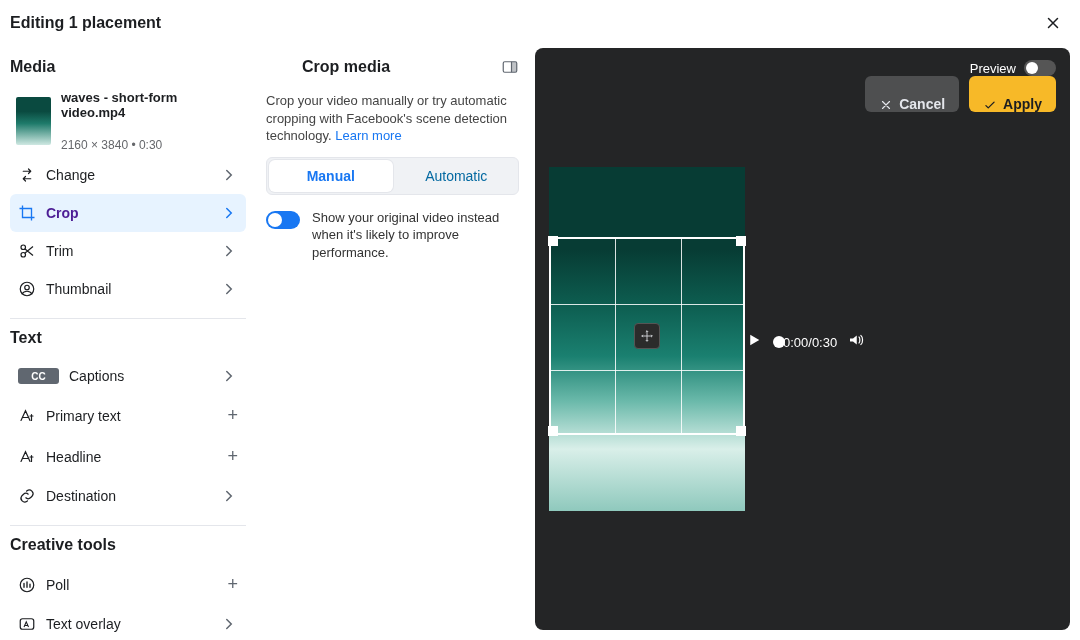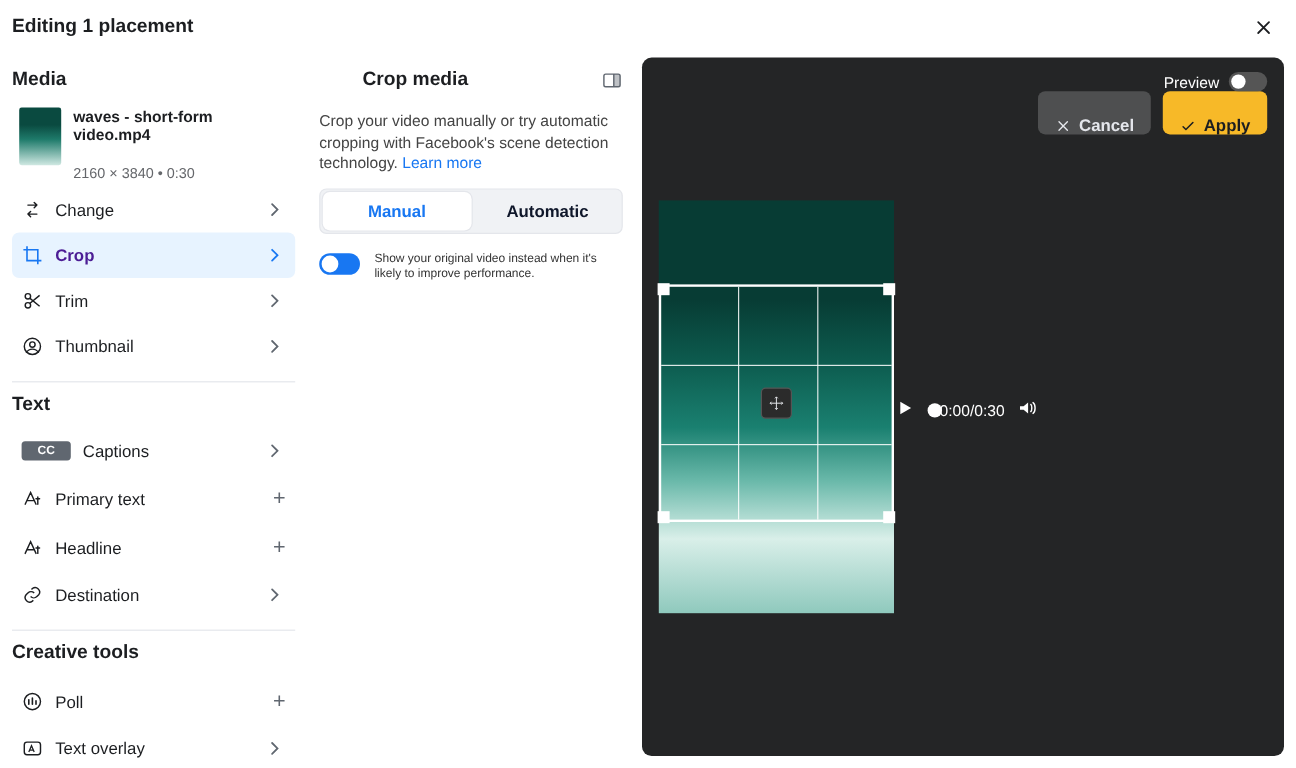--- a/index.html
+++ b/index.html
@@ -6,52 +6,52 @@
   body { width:1080px; height:640px; overflow:hidden; background:#fff; color:#1c1e21; }
   .app { display:flex; flex-direction:column; height:100%; }
   .header { display:flex; align-items:center; justify-content:space-between; padding:12px 16px 8px 10px; }
   .header h1 { font-size:16px; font-weight:700; }
   .close-x { width:22px; height:22px; display:flex; align-items:center; justify-content:center; cursor:pointer; }
   .main { flex:1; display:flex; min-height:0; }
   .col-left { width:300px; padding:6px 10px 10px 10px; overflow:auto; }
   .col-mid { width:320px; padding:6px 10px 10px 10px; }
   .col-right { flex:1; padding:6px 10px 10px 6px; }
   .section-title { font-size:16px; font-weight:700; margin:10px 0; }
-  .media-file { display:flex; gap:10px; padding:4px 6px; align-items:flex-start; }
+  .media-file { display:flex; gap:10px; padding:4px 6px; align-items:center; }
   .thumb { width:36px; height:48px; background:linear-gradient(180deg,#0a4a40 0%,#0a4a40 30%,#1e7a6a 55%,#cfe8e2 100%); border-radius:2px; }
   .fname { font-size:13px; font-weight:600; }
   .fmeta { font-size:12px; color:#65676b; margin-top:18px; }
   .row { display:flex; align-items:center; justify-content:space-between; padding:10px 8px; border-radius:6px; cursor:pointer; }
   .row.active { background:#e7f3ff; color:#4c1d95; font-weight:700; }
   .row-left { display:flex; align-items:center; gap:10px; }
   .row-label { font-size:14px; }
   .icon { width:18px; height:18px; display:flex; align-items:center; justify-content:center; }
   .icon svg { width:18px; height:18px; }
   .divider { height:1px; background:#e4e6eb; margin:10px 0; }
   .plus { font-size:18px; color:#606770; }
   .mid-header { display:flex; align-items:center; justify-content:space-between;margin-left:36px; }
   .mid-desc { font-size:13px; color:#444; line-height:1.35; margin-top:6px; }
   .learn-more { color:#1877f2; text-decoration:none; }
   .segmented { display:flex; background:#f0f2f5; border:1px solid #e4e6eb; border-radius:6px; height:38px; margin-top:12px; overflow:hidden; }
   .seg { flex:1; display:flex; align-items:center; justify-content:center; font-size:14px; cursor:pointer; }
   .seg.active { background:#fff; color:#1877f2; font-weight:700; border-radius:6px; margin:2px; box-shadow:0 0 0 1px #e4e6eb; }
-  .seg.inactive { color:#0f172a;font-weight:bold; }
+  .seg.inactive { color:#0369a1; }
   .ratio-list { margin-top:14px; display:flex; flex-direction:column; gap:8px; }
   .ratio { display:flex; align-items:center; gap:14px; padding:10px 8px; border-radius:8px; cursor:pointer; }
   .ratio.selected { background:#e7f3ff; }
   .radio { width:18px; height:18px; border:2px solid #bcc0c4; border-radius:50%; display:flex; align-items:center; justify-content:center; flex-shrink:0; }
   .radio.checked { border-color:#1877f2; }
   .radio.checked::after { content:""; width:9px; height:9px; background:#1877f2; border-radius:50%; }
   .rthumb { width:30px; height:44px; background:linear-gradient(180deg,#0a4a40 0%,#0a4a40 30%,#1e7a6a 55%,#cfe8e2 100%); border-radius:2px; flex-shrink:0; }
   .rlabel { font-size:14px; }
   .rbadge { font-size:11px; font-weight:700; margin-left:4px; }
   .toggle-row { display:flex; gap:12px; margin-top:14px; align-items:flex-start; }
   .toggle { width:34px; height:18px; background:#1877f2; border-radius:10px; position:relative; flex-shrink:0; cursor:pointer; margin-top:2px; }
   .toggle::after { content:""; position:absolute; width:14px; height:14px; background:#fff; border-radius:50%; top:2px; left:2px; }
-  .toggle-label { font-size:10px; color:#333; line-height:1.35; }
+  .toggle-label { font-size:13px; color:#333; line-height:1.35; }
   .preview-panel { background:#242526; border-radius:8px; height:100%; display:flex; flex-direction:row; position:relative; padding:14px; }
   .preview-top { display:flex; justify-content:flex-end; align-items:center; gap:8px; color:#fff; font-size:13px; position:absolute; top:12px; right:14px; }
   .mini-toggle { width:32px; height:16px; background:#555; border-radius:8px; position:relative; cursor:pointer; }
   .mini-toggle::after { content:""; position:absolute; width:12px; height:12px; background:#fff; border-radius:50%; top:2px; left:2px; }
   .stage { flex:1; display:flex; align-items:center; justify-content:center; }
   .video-frame { width:196px; height:344px; background:linear-gradient(180deg,#073c34 0%,#073c34 24%,#0d5d50 40%,#1a8070 55%,#6ab9aa 68%,#d9efe9 82%,#8fc9bd 100%); position:relative; }
   .crop-bounds { position:absolute; left:0; right:0; top:70px; height:198px; border:2px solid #fff; }
   .crop-bounds::before, .crop-bounds::after { content:""; position:absolute; background:rgba(255,255,255,0.85); }
   .crop-bounds::before { left:33.3%; top:0; bottom:0; width:1px; box-shadow:66px 0 0 rgba(255,255,255,0.85); }
   .crop-bounds::after { top:33.3%; left:0; right:0; height:1px; box-shadow:0 66px 0 rgba(255,255,255,0.85); }

